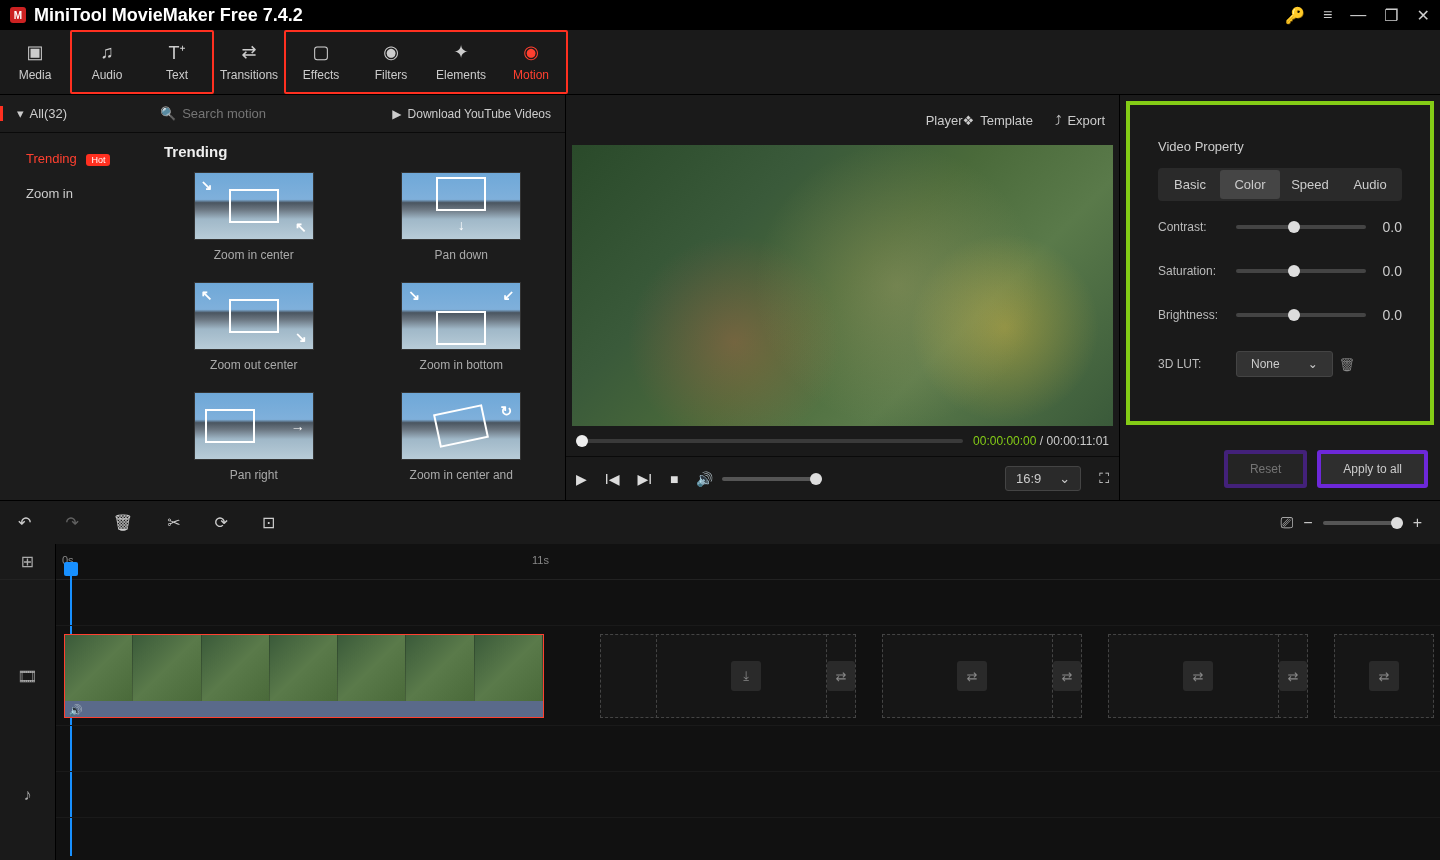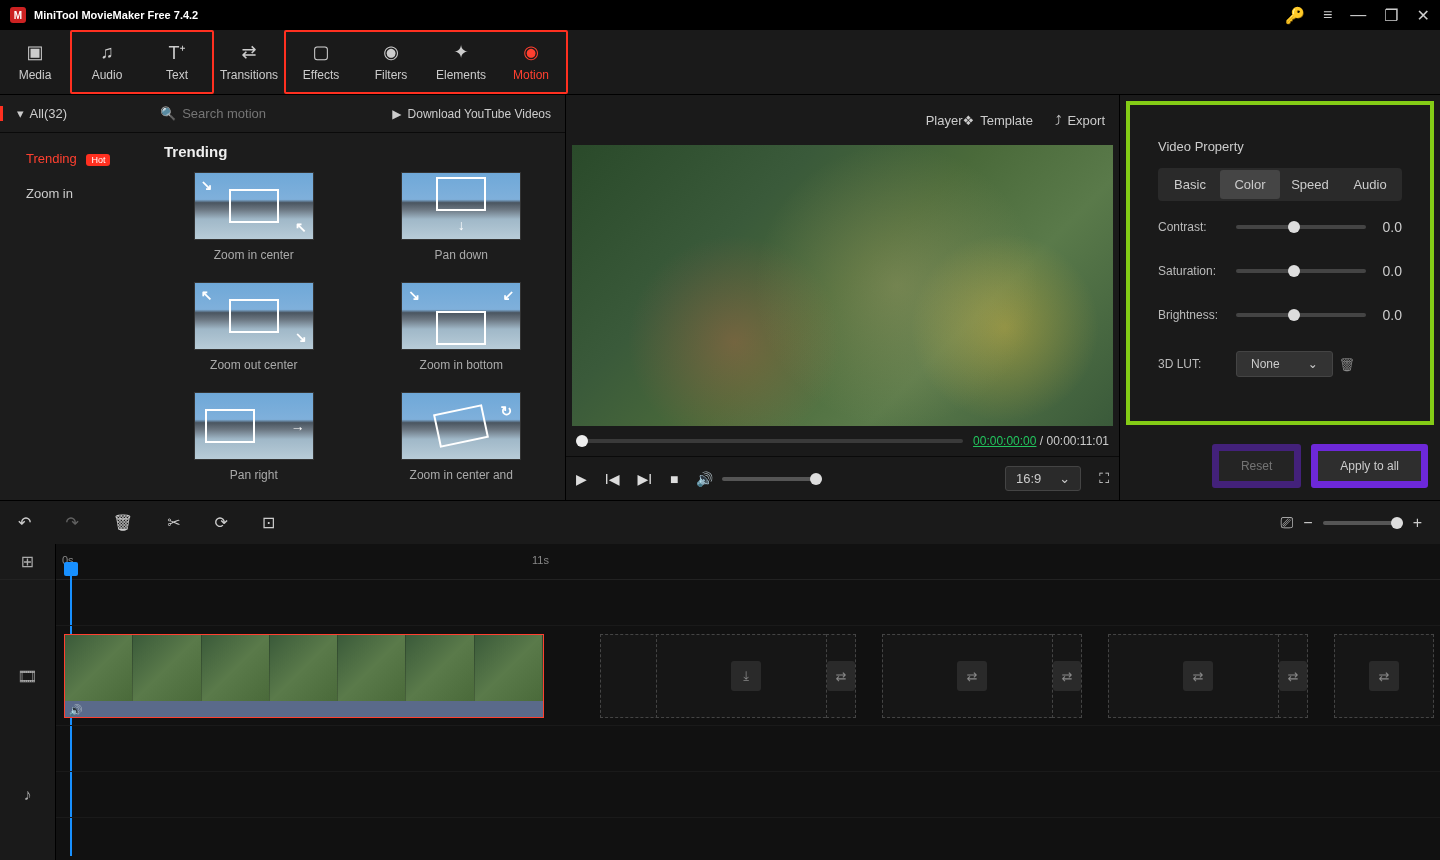--- a/index.html
+++ b/index.html
@@ -1,19 +1,19 @@
 <!DOCTYPE html>
 <html><head>
 <meta charset="utf-8">
 <style>
 * { margin:0; padding:0; box-sizing:border-box; font-family:-apple-system,BlinkMacSystemFont,"Segoe UI",Arial,sans-serif; }
 body { background:#0f0f0f; color:#ccc; font-size:13px; width:1440px; height:860px; overflow:hidden; }
 .titlebar { height:30px; background:#000; display:flex; align-items:center; padding:0 10px; }
 .titlebar .appicon { width:16px; height:16px; background:#c22; border-radius:3px; display:flex; align-items:center; justify-content:center; color:#fff; font-size:10px; font-weight:bold; margin-right:8px;}
-.titlebar .title { color:#fff; font-weight:bold; font-size:11px; flex:1;}
+.titlebar .title { color:#fff; font-weight:bold; font-size:18px; flex:1;}
 .titlebar .winbtns { display:flex; gap:18px; align-items:center;}
 .titlebar .winbtns span { color:#ccc; cursor:pointer; font-size:16px; }
 .key-icon { color:#f0c020; }
 
 .toolbar { height:65px; background:#1a1a1a; display:flex; border-bottom:1px solid #000; }
 .tool { width:70px; display:flex; flex-direction:column; align-items:center; justify-content:center; gap:6px; cursor:pointer; color:#ccc; font-size:12px;}
 .tool.active { color:#ff4030; }
 .tool .ico { font-size:18px; height:20px; display:flex; align-items:center; }
 .toolgroup { display:flex; border:2px solid transparent; }
 .toolgroup.hl { border:2px solid #ff3020; border-radius:2px;}
@@ -46,21 +46,21 @@
 .player .phead { height:50px; display:flex; align-items:center; padding:0 14px; justify-content:flex-end;}
 .phead .ptitle { color:#ccc;}
 .phead .pactions { display:flex; gap:22px;}
 .phead .pactions .pa { display:flex; align-items:center; gap:6px; cursor:pointer; color:#ccc; font-size:13px;}
 .player .preview { flex:1; margin:0 6px; background:linear-gradient(135deg,#2a4a2a 0%,#3a5a3a 30%,#4a6a3a 50%,#5a7a4a 70%,#3a5a3a 100%); position:relative; overflow:hidden;}
 .preview::before{content:"";position:absolute;inset:0;background:radial-gradient(circle at 60% 50%,rgba(200,180,120,0.3),transparent 40%),radial-gradient(circle at 30% 70%,rgba(255,100,80,0.25),transparent 25%),radial-gradient(circle at 80% 65%,rgba(255,200,60,0.35),transparent 20%);}
 .player .progress { height:30px; display:flex; align-items:center; padding:0 10px; gap:10px;}
 .progress .track { flex:1; height:4px; background:#3a3a3a; border-radius:2px; position:relative;}
 .progress .track .knob { position:absolute; left:0; top:-4px; width:12px; height:12px; background:#eee; border-radius:50%;}
 .progress .time { font-size:12px;}
-.progress .time .cur { color:#22c55e;text-decoration:underline;}
+.progress .time .cur { color:#84cc16;}
 .player .controls { height:44px; display:flex; align-items:center; padding:0 10px; gap:18px; border-top:1px solid #0a0a0a;}
 .controls .cbtn { color:#ddd; cursor:pointer; font-size:14px;}
 .controls .vol { display:flex; align-items:center; gap:8px;}
 .controls .voltrack { width:100px; height:4px; background:#555; border-radius:2px; position:relative;}
 .controls .voltrack div { position:absolute; right:0; top:-4px; width:12px; height:12px; background:#ddd; border-radius:50%;}
 .controls .spacer { flex:1;}
 .controls .ratio { background:#2a2a2a; border:1px solid #444; padding:4px 10px; border-radius:3px; display:flex; align-items:center; gap:18px; cursor:pointer;}
 
 .proppanel { flex:1; background:#1a1a1a; display:flex; flex-direction:column;}
 .propbox { border:4px solid #84cc16; margin:6px; padding:16px; flex:0 0 auto;}
@@ -68,21 +68,21 @@
 .proptabs { display:flex; gap:0; margin:0 12px 18px; background:#2a2a2a; border-radius:4px; padding:2px;}
 .proptabs .pt { flex:1; text-align:center; padding:7px 0; cursor:pointer; color:#ccc; border-radius:3px; font-size:13px;}
 .proptabs .pt.active { background:#454545;}
 .proprow { display:flex; align-items:center; padding:0 12px; margin-bottom:28px; gap:6px;}
 .proprow .plabel { width:72px; color:#bbb; font-size:12px;}
 .proprow .pslider { flex:1; height:4px; background:#444; border-radius:2px; position:relative;}
 .proprow .pslider .pk { position:absolute; left:40%; top:-4px; width:12px; height:12px; background:#ddd; border-radius:50%;}
 .proprow .pval { width:30px; text-align:right; color:#ccc; font-size:14px;}
 .lutsel { background:#333; border:1px solid #444; padding:5px 14px; border-radius:3px; display:flex; align-items:center; gap:28px; cursor:pointer; font-size:12px;}
 .propactions { display:flex; gap:10px; padding:12px; justify-content:flex-end; margin-top:auto;}
-.propactions button { background:#2e2e2e; border:7px solid #6d28d9; color:#ccc; padding:8px 22px; border-radius:3px; cursor:pointer; font-size:12px;}
+.propactions button { background:#2e2e2e; border:4px solid #6d28d9; color:#ccc; padding:8px 22px; border-radius:3px; cursor:pointer; font-size:12px;}
 .propactions .reset{opacity:0.5;}
 
 .timeline-toolbar { height:44px; background:#1a1a1a; display:flex; align-items:center; padding:0 18px; gap:34px; border-top:1px solid #000;}
 .timeline-toolbar .tbtn { color:#ccc; cursor:pointer; font-size:16px;}
 .timeline-toolbar .spacer { flex:1;}
 .timeline-toolbar .zoom { display:flex; align-items:center; gap:10px;}
 .timeline-toolbar .zoom .ztrack { width:80px; height:4px; background:#555; border-radius:2px; position:relative;}
 .timeline-toolbar .zoom .ztrack div { position:absolute; right:0; top:-4px; width:12px; height:12px; background:#ddd; border-radius:50%;}
 
 .timeline { height:316px; background:#111; display:flex;}

